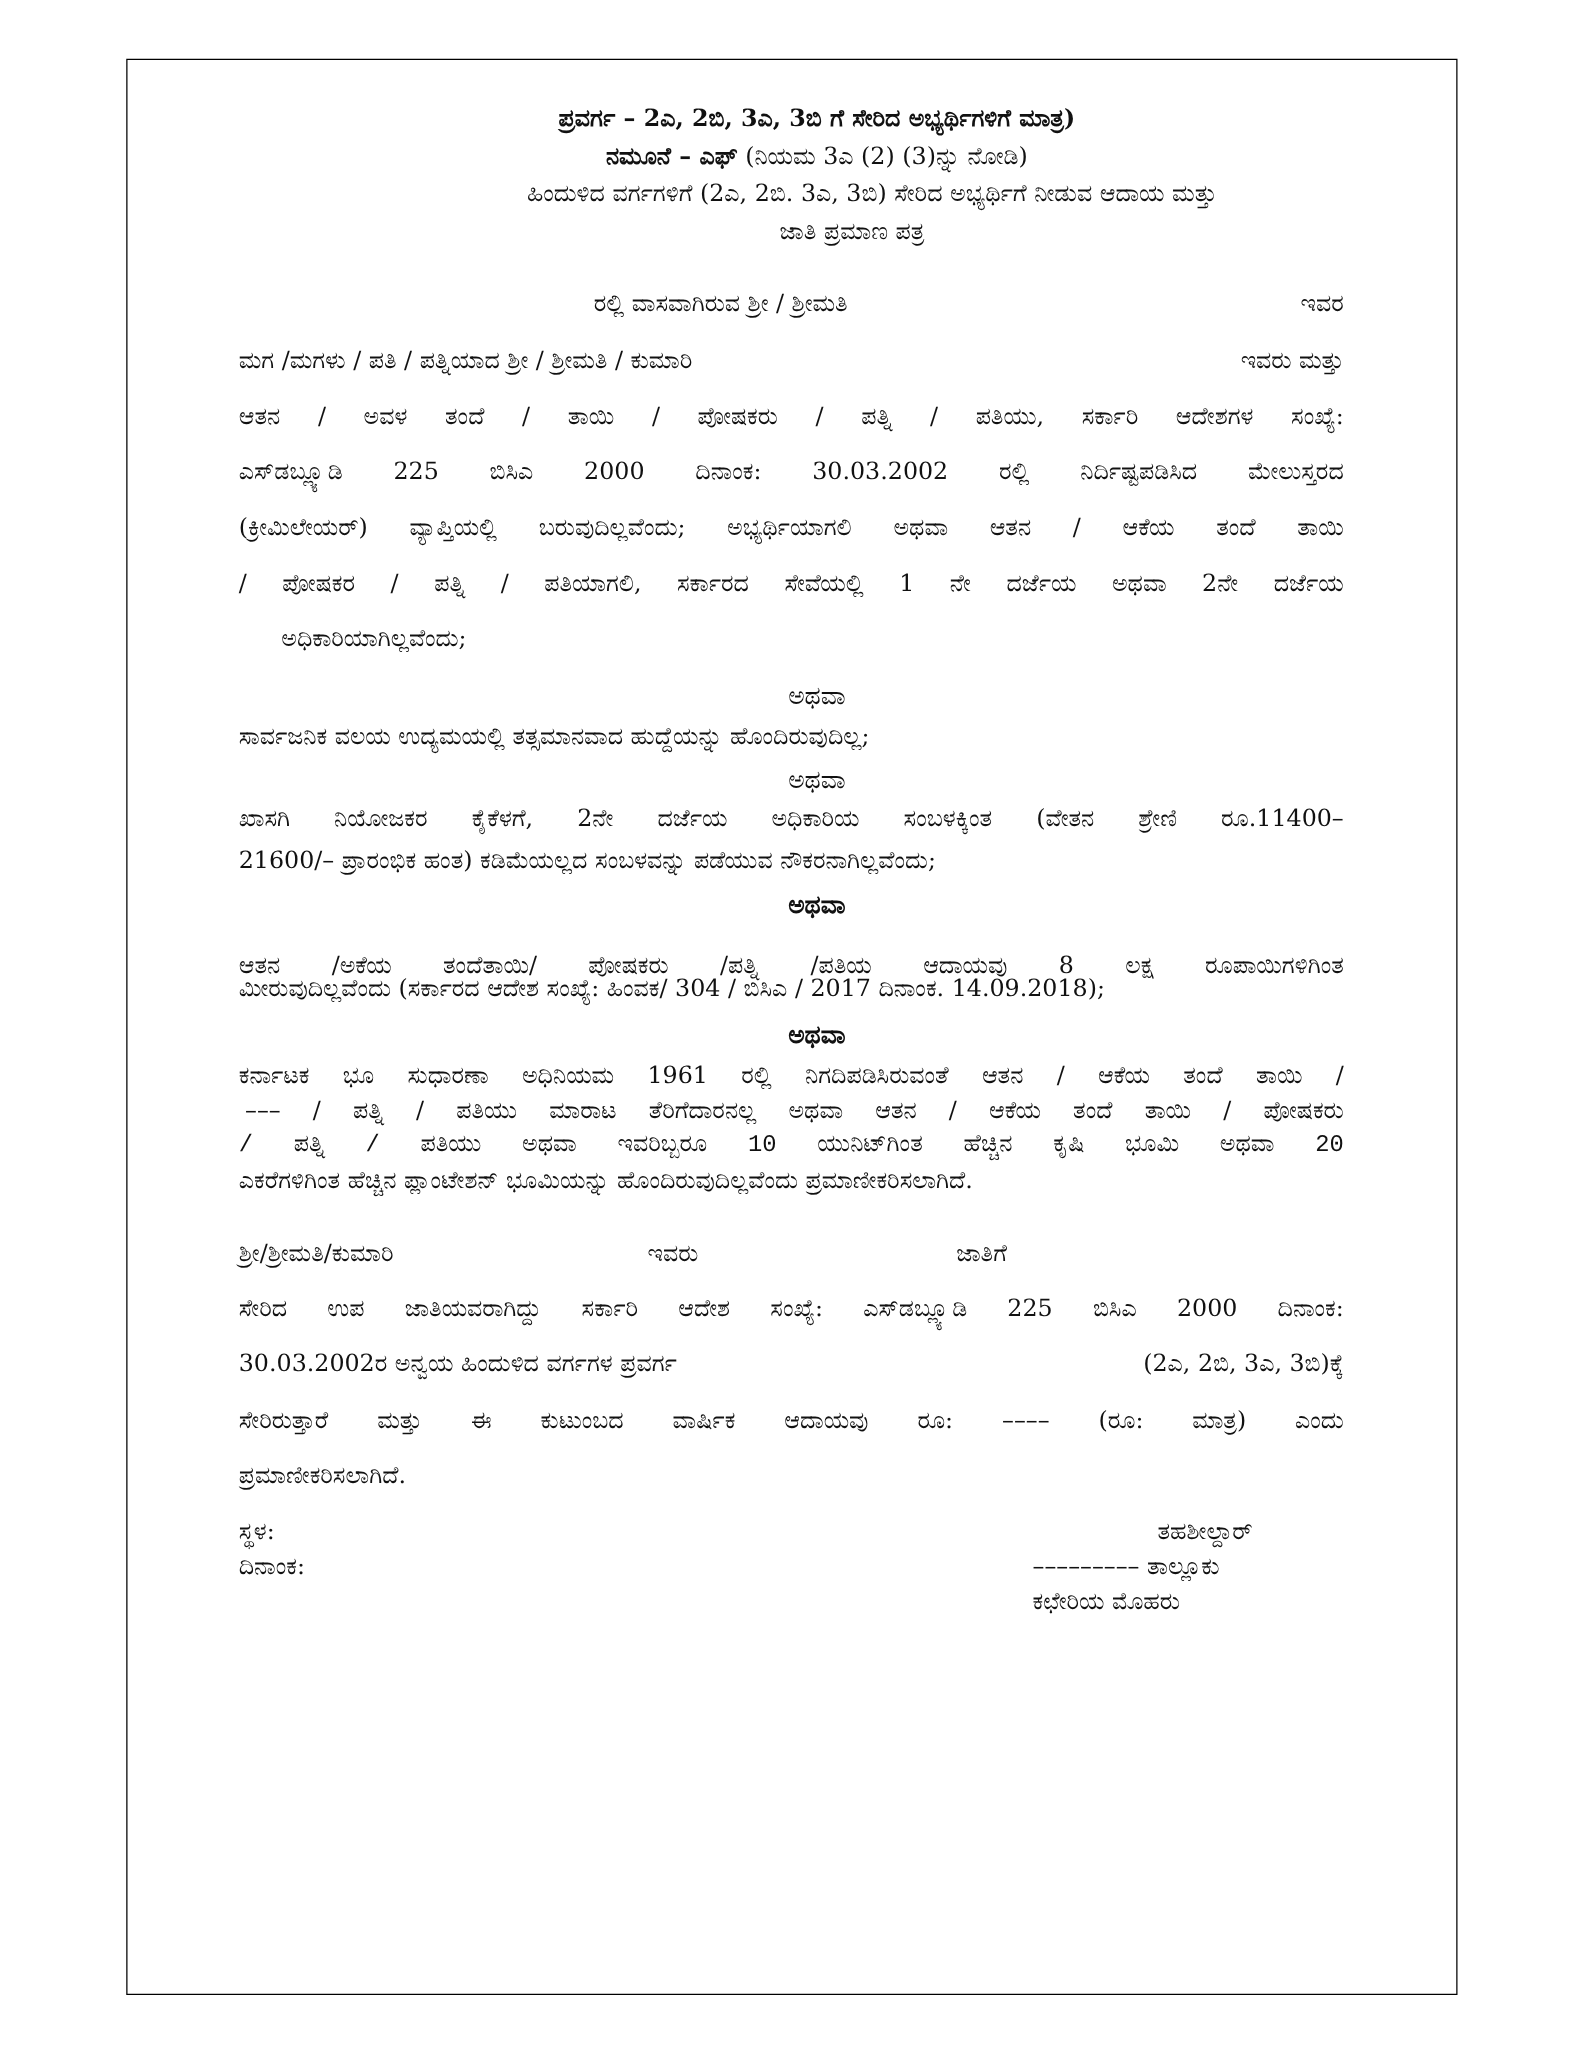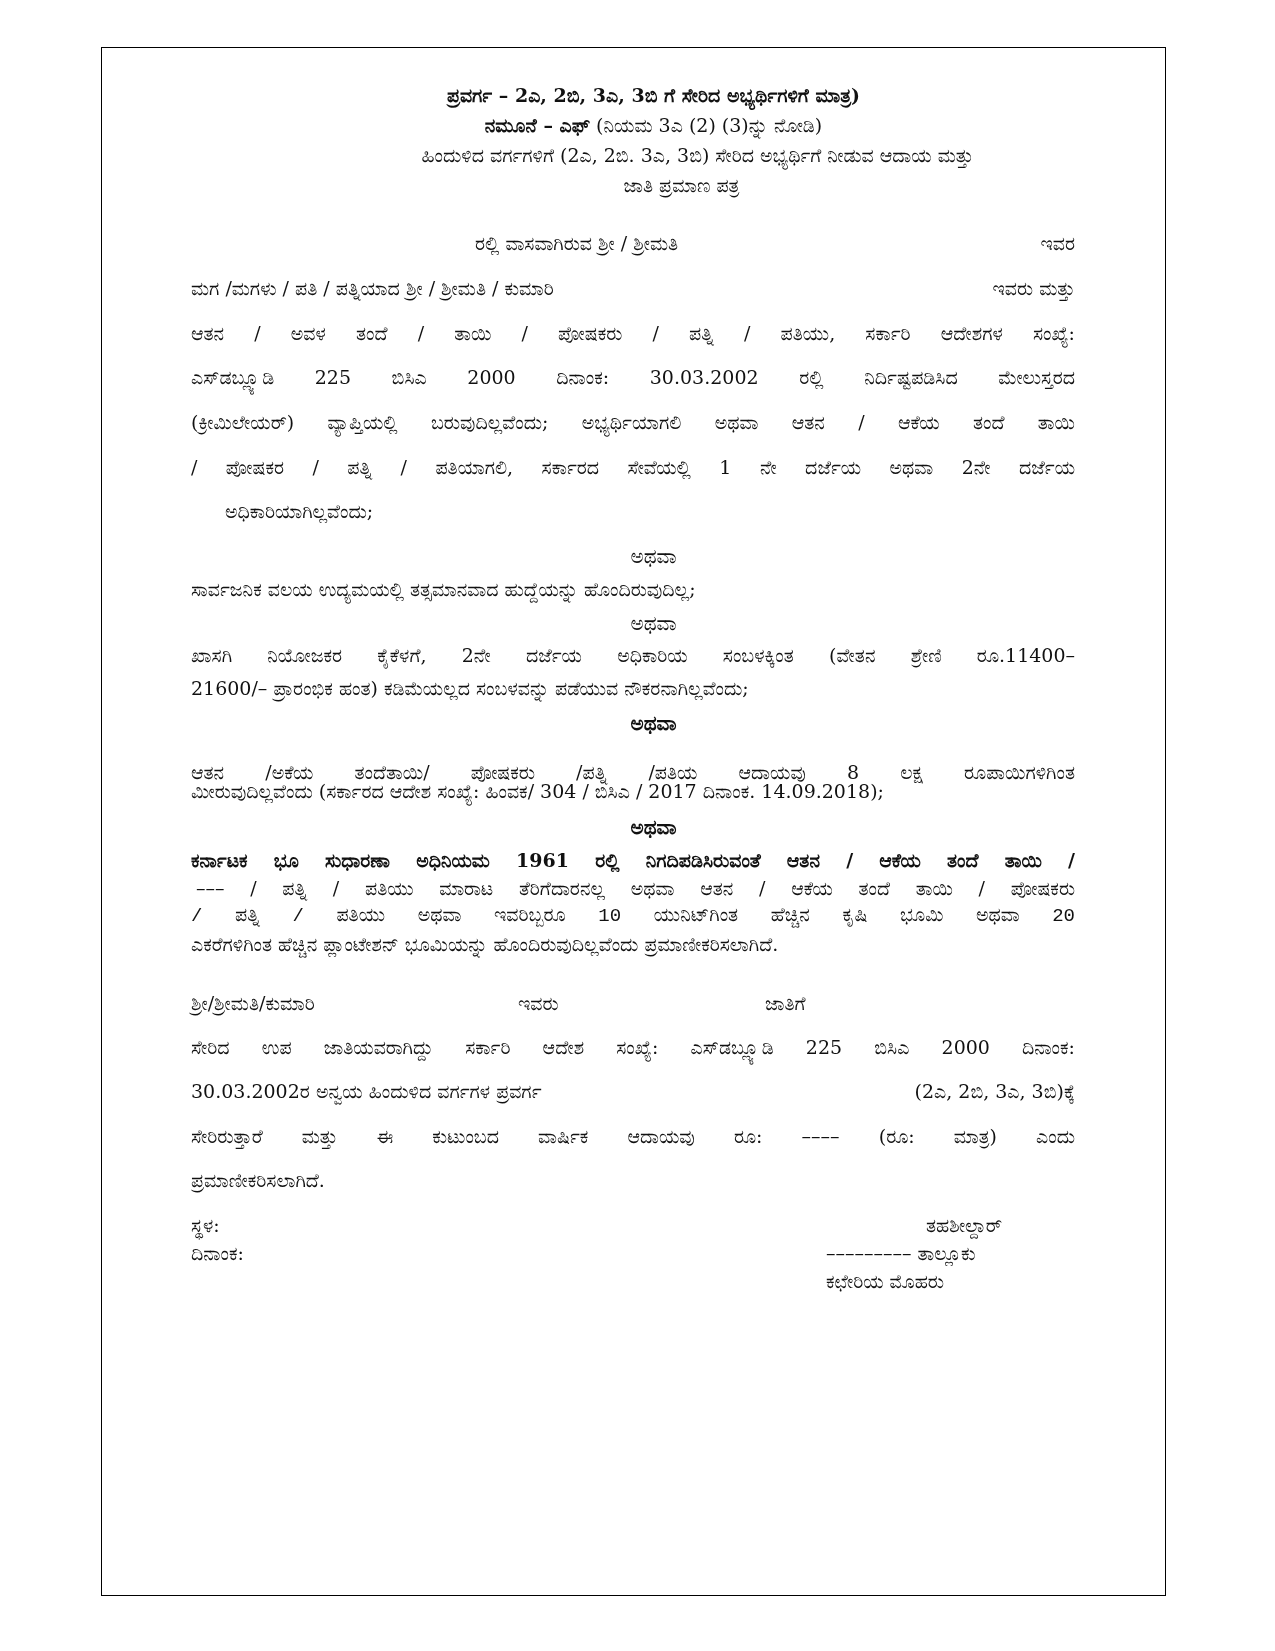--- a/index.html
+++ b/index.html
@@ -38,21 +38,21 @@
 
 <div class="ln center ath" style="top:543px;">ಅಥವಾ</div>
 <div class="ln left" style="top:576px;">ಸಾರ್ವಜನಿಕ ವಲಯ ಉದ್ಯಮಯಲ್ಲಿ ತತ್ಸಮಾನವಾದ ಹುದ್ದೆಯನ್ನು ಹೊಂದಿರುವುದಿಲ್ಲ;</div>
 <div class="ln center ath" style="top:610px;">ಅಥವಾ</div>
 <div class="ln just" style="top:642px;">ಖಾಸಗಿ ನಿಯೋಜಕರ ಕೈಕೆಳಗೆ, 2ನೇ ದರ್ಜೆಯ ಅಧಿಕಾರಿಯ ಸಂಬಳಕ್ಕಿಂತ (ವೇತನ ಶ್ರೇಣಿ ರೂ.11400–</div>
 <div class="ln left" style="top:675px;">21600/– ಪ್ರಾರಂಭಿಕ ಹಂತ) ಕಡಿಮೆಯಲ್ಲದ ಸಂಬಳವನ್ನು ಪಡೆಯುವ ನೌಕರನಾಗಿಲ್ಲವೆಂದು;</div>
 <div class="ln center ath bold" style="top:710px;">ಅಥವಾ</div>
 <div class="ln just" style="top:743px;margin-top:16px;">ಆತನ /ಅಕೆಯ ತಂದೆತಾಯಿ/ ಪೋಷಕರು /ಪತ್ನಿ /ಪತಿಯ ಆದಾಯವು 8 ಲಕ್ಷ ರೂಪಾಯಿಗಳಿಗಿಂತ</div>
 <div class="ln left" style="top:778px;">ಮೀರುವುದಿಲ್ಲವೆಂದು (ಸರ್ಕಾರದ ಆದೇಶ ಸಂಖ್ಯೆ: ಹಿಂವಕ/ 304 / ಬಿಸಿಎ / 2017 ದಿನಾಂಕ. 14.09.2018);</div>
 <div class="ln center ath bold" style="top:814px;">ಅಥವಾ</div>
-<div class="ln just" style="top:847px;font-weight:bold;">ಕರ್ನಾಟಕ ಭೂ ಸುಧಾರಣಾ ಅಧಿನಿಯಮ 1961 ರಲ್ಲಿ ನಿಗದಿಪಡಿಸಿರುವಂತೆ ಆತನ / ಆಕೆಯ ತಂದೆ ತಾಯಿ /</div>
+<div class="ln just" style="top:847px;">ಕರ್ನಾಟಕ ಭೂ ಸುಧಾರಣಾ ಅಧಿನಿಯಮ 1961 ರಲ್ಲಿ ನಿಗದಿಪಡಿಸಿರುವಂತೆ ಆತನ / ಆಕೆಯ ತಂದೆ ತಾಯಿ /</div>
 <div class="ln just" style="top:875px; left:196px; width:879px;">––– / ಪತ್ನಿ / ಪತಿಯು ಮಾರಾಟ ತೆರಿಗೆದಾರನಲ್ಲ ಅಥವಾ ಆತನ / ಆಕೆಯ ತಂದೆ ತಾಯಿ / ಪೋಷಕರು</div>
 <div class="ln just" style="top:903px;font-family:Liberation Mono, monospace;">/ ಪತ್ನಿ / ಪತಿಯು ಅಥವಾ ಇವರಿಬ್ಬರೂ 10 ಯುನಿಟ್‌ಗಿಂತ ಹೆಚ್ಚಿನ ಕೃಷಿ ಭೂಮಿ ಅಥವಾ 20</div>
 <div class="ln left" style="top:931px;">ಎಕರೆಗಳಿಗಿಂತ ಹೆಚ್ಚಿನ ಪ್ಲಾಂಟೇಶನ್ ಭೂಮಿಯನ್ನು ಹೊಂದಿರುವುದಿಲ್ಲವೆಂದು ಪ್ರಮಾಣೀಕರಿಸಲಾಗಿದೆ.</div>
 
 <div class="ln left" style="top:990px;">ಶ್ರೀ/ಶ್ರೀಮತಿ/ಕುಮಾರಿ</div>
 <div class="ln" style="top:990px; left:518px;">ಇವರು</div>
 <div class="ln" style="top:990px; left:765px;">ಜಾತಿಗೆ</div>
 <div class="ln just" style="top:1034px;">ಸೇರಿದ ಉಪ ಜಾತಿಯವರಾಗಿದ್ದು ಸರ್ಕಾರಿ ಆದೇಶ ಸಂಖ್ಯೆ: ಎಸ್‌ಡಬ್ಲ್ಯೂಡಿ 225 ಬಿಸಿಎ 2000 ದಿನಾಂಕ:</div>
 <div class="ln left" style="top:1078px;">30.03.2002ರ ಅನ್ವಯ ಹಿಂದುಳಿದ ವರ್ಗಗಳ ಪ್ರವರ್ಗ</div>
 <div class="ln" style="top:1078px; right:200px;">(2ಎ, 2ಬಿ, 3ಎ, 3ಬಿ)ಕ್ಕೆ</div>

